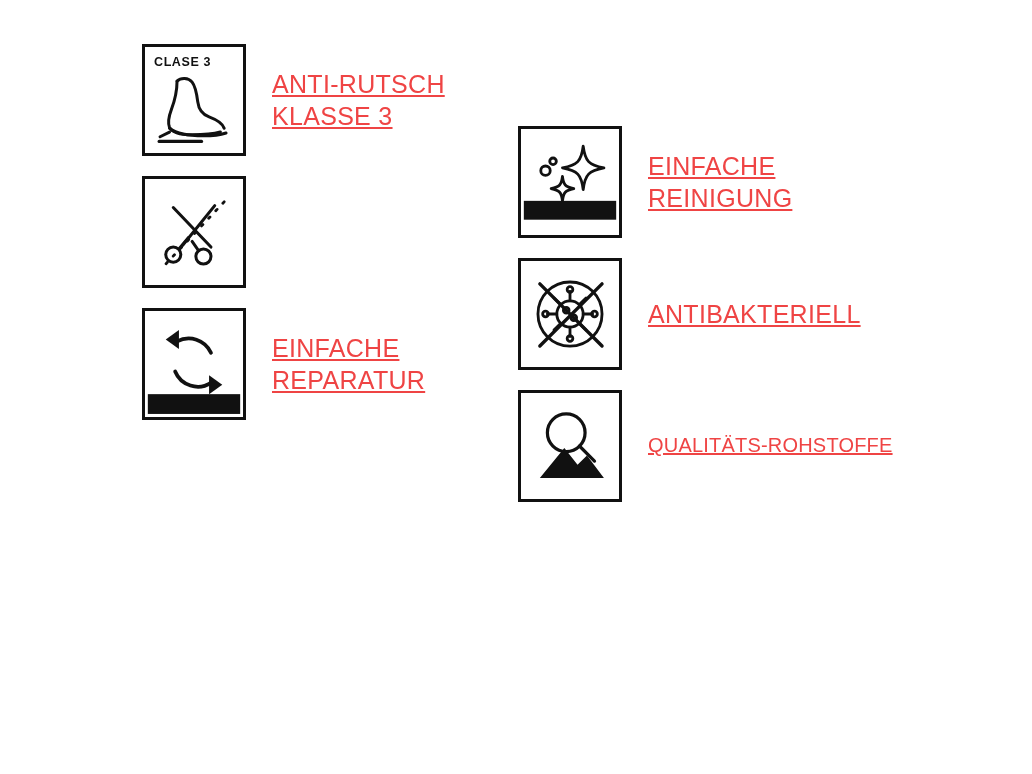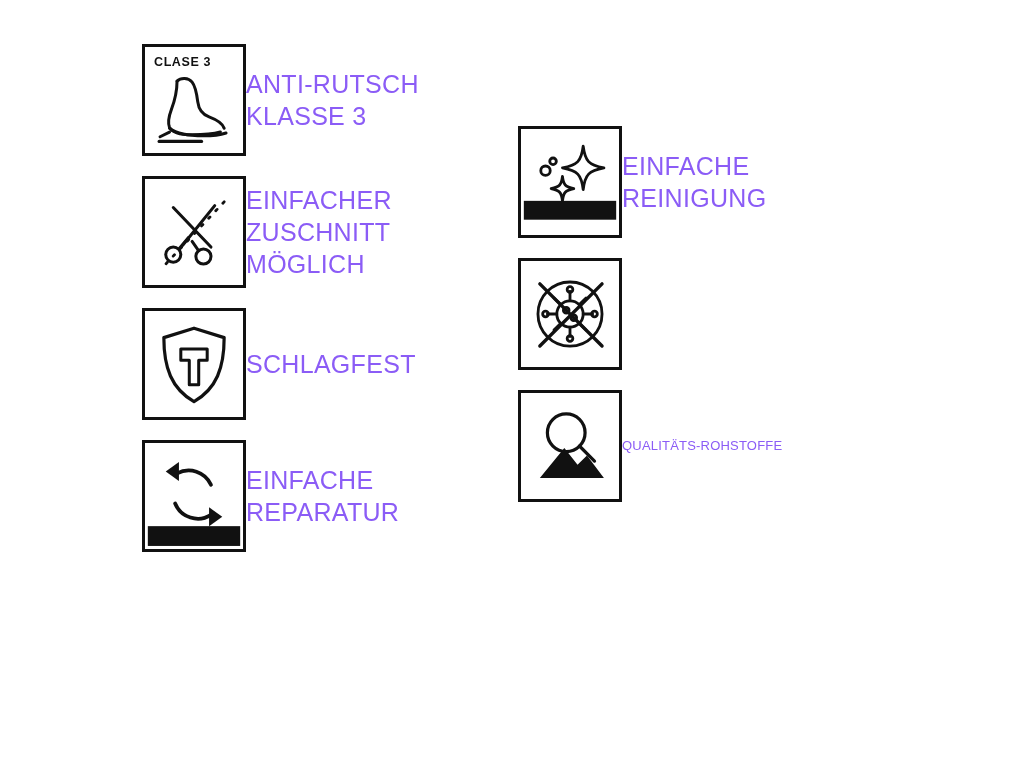--- a/index.html
+++ b/index.html
@@ -39,28 +39,30 @@
     flex: 0 0 auto;
     position: relative;
     background: #ffffff;
   }
   .icon-box svg {
     display: block;
     width: 100%;
     height: 100%;
   }
   .feature-label {
+    margin-left: 26px;
     font-size: 25px;
     line-height: 1.28;
     letter-spacing: 0.3px;
-    color: #8b5cf6;
+    color: #ef4444;
     white-space: pre-line;
+    text-decoration: underline;
   }
   .feature-label.small {
-    font-size: 13px;
+    font-size: 20px;
     letter-spacing: 0.2px;
   }
   .clase-text {
     position: absolute;
     top: 8px;
     left: 9px;
     font-size: 12.5px;
     font-weight: bold;
     letter-spacing: 0.6px;
     color: #111111;
@@ -103,34 +105,22 @@
             <circle cx="30" cy="80" r="8"></circle>
             <circle cx="62" cy="82" r="8"></circle>
             <path d="M36 74 L46 62"></path>
             <path d="M57 76 L50 66"></path>
           </g>
           <g stroke="#111111" stroke-width="3" stroke-linecap="round" stroke-dasharray="2 9">
             <path d="M84 24 L22 90"></path>
           </g>
         </svg>
       </div>
-      <div class="feature-label">EINFACHER
-ZUSCHNITT
-MÖGLICH</div>
-    </div>
-
-    <div class="feature">
-      <div class="icon-box">
-        <svg viewBox="0 0 104 112" xmlns="http://www.w3.org/2000/svg">
-          <path d="M52 18 L84 28 C84 60 76 82 52 96 C28 82 20 60 20 28 Z" fill="none" stroke="#111111" stroke-width="3.4" stroke-linejoin="round"></path>
-          <path d="M38 40 L66 40 L66 52 L57 52 L57 78 L47 78 L47 52 L38 52 Z" fill="none" stroke="#111111" stroke-width="3.2" stroke-linejoin="round"></path>
-        </svg>
-      </div>
-      <div class="feature-label">SCHLAGFEST</div>
-    </div>
+    </div>
+
 
     <div class="feature">
       <div class="icon-box">
         <svg viewBox="0 0 104 112" xmlns="http://www.w3.org/2000/svg">
           <g fill="none" stroke="#111111" stroke-width="4" stroke-linecap="round">
             <path d="M34 32 A26 26 0 0 1 70 44"></path>
             <path d="M70 76 A26 26 0 0 1 32 64"></path>
           </g>
           <polygon points="36,20 36,40 22,30" fill="#111111"></polygon>
           <polygon points="68,88 68,68 82,78" fill="#111111"></polygon>
@@ -181,20 +171,21 @@
             <line x1="62" y1="66" x2="69" y2="73"></line>
             <line x1="42" y1="66" x2="35" y2="73"></line>
             <line x1="62" y1="46" x2="69" y2="39"></line>
           </g>
           <g stroke="#111111" stroke-width="3.6" stroke-linecap="round">
             <line x1="20" y1="24" x2="86" y2="90"></line>
             <line x1="86" y1="24" x2="20" y2="90"></line>
           </g>
         </svg>
       </div>
+      <div class="feature-label">ANTIBAKTERIELL</div>
     </div>
 
     <div class="feature">
       <div class="icon-box">
         <svg viewBox="0 0 104 112" xmlns="http://www.w3.org/2000/svg">
           <g fill="none" stroke="#111111" stroke-width="3.4" stroke-linecap="round">
             <circle cx="48" cy="42" r="20"></circle>
             <line x1="62" y1="56" x2="78" y2="72"></line>
           </g>
           <polygon points="20,90 46,58 60,76 70,66 88,90" fill="#111111"></polygon>

